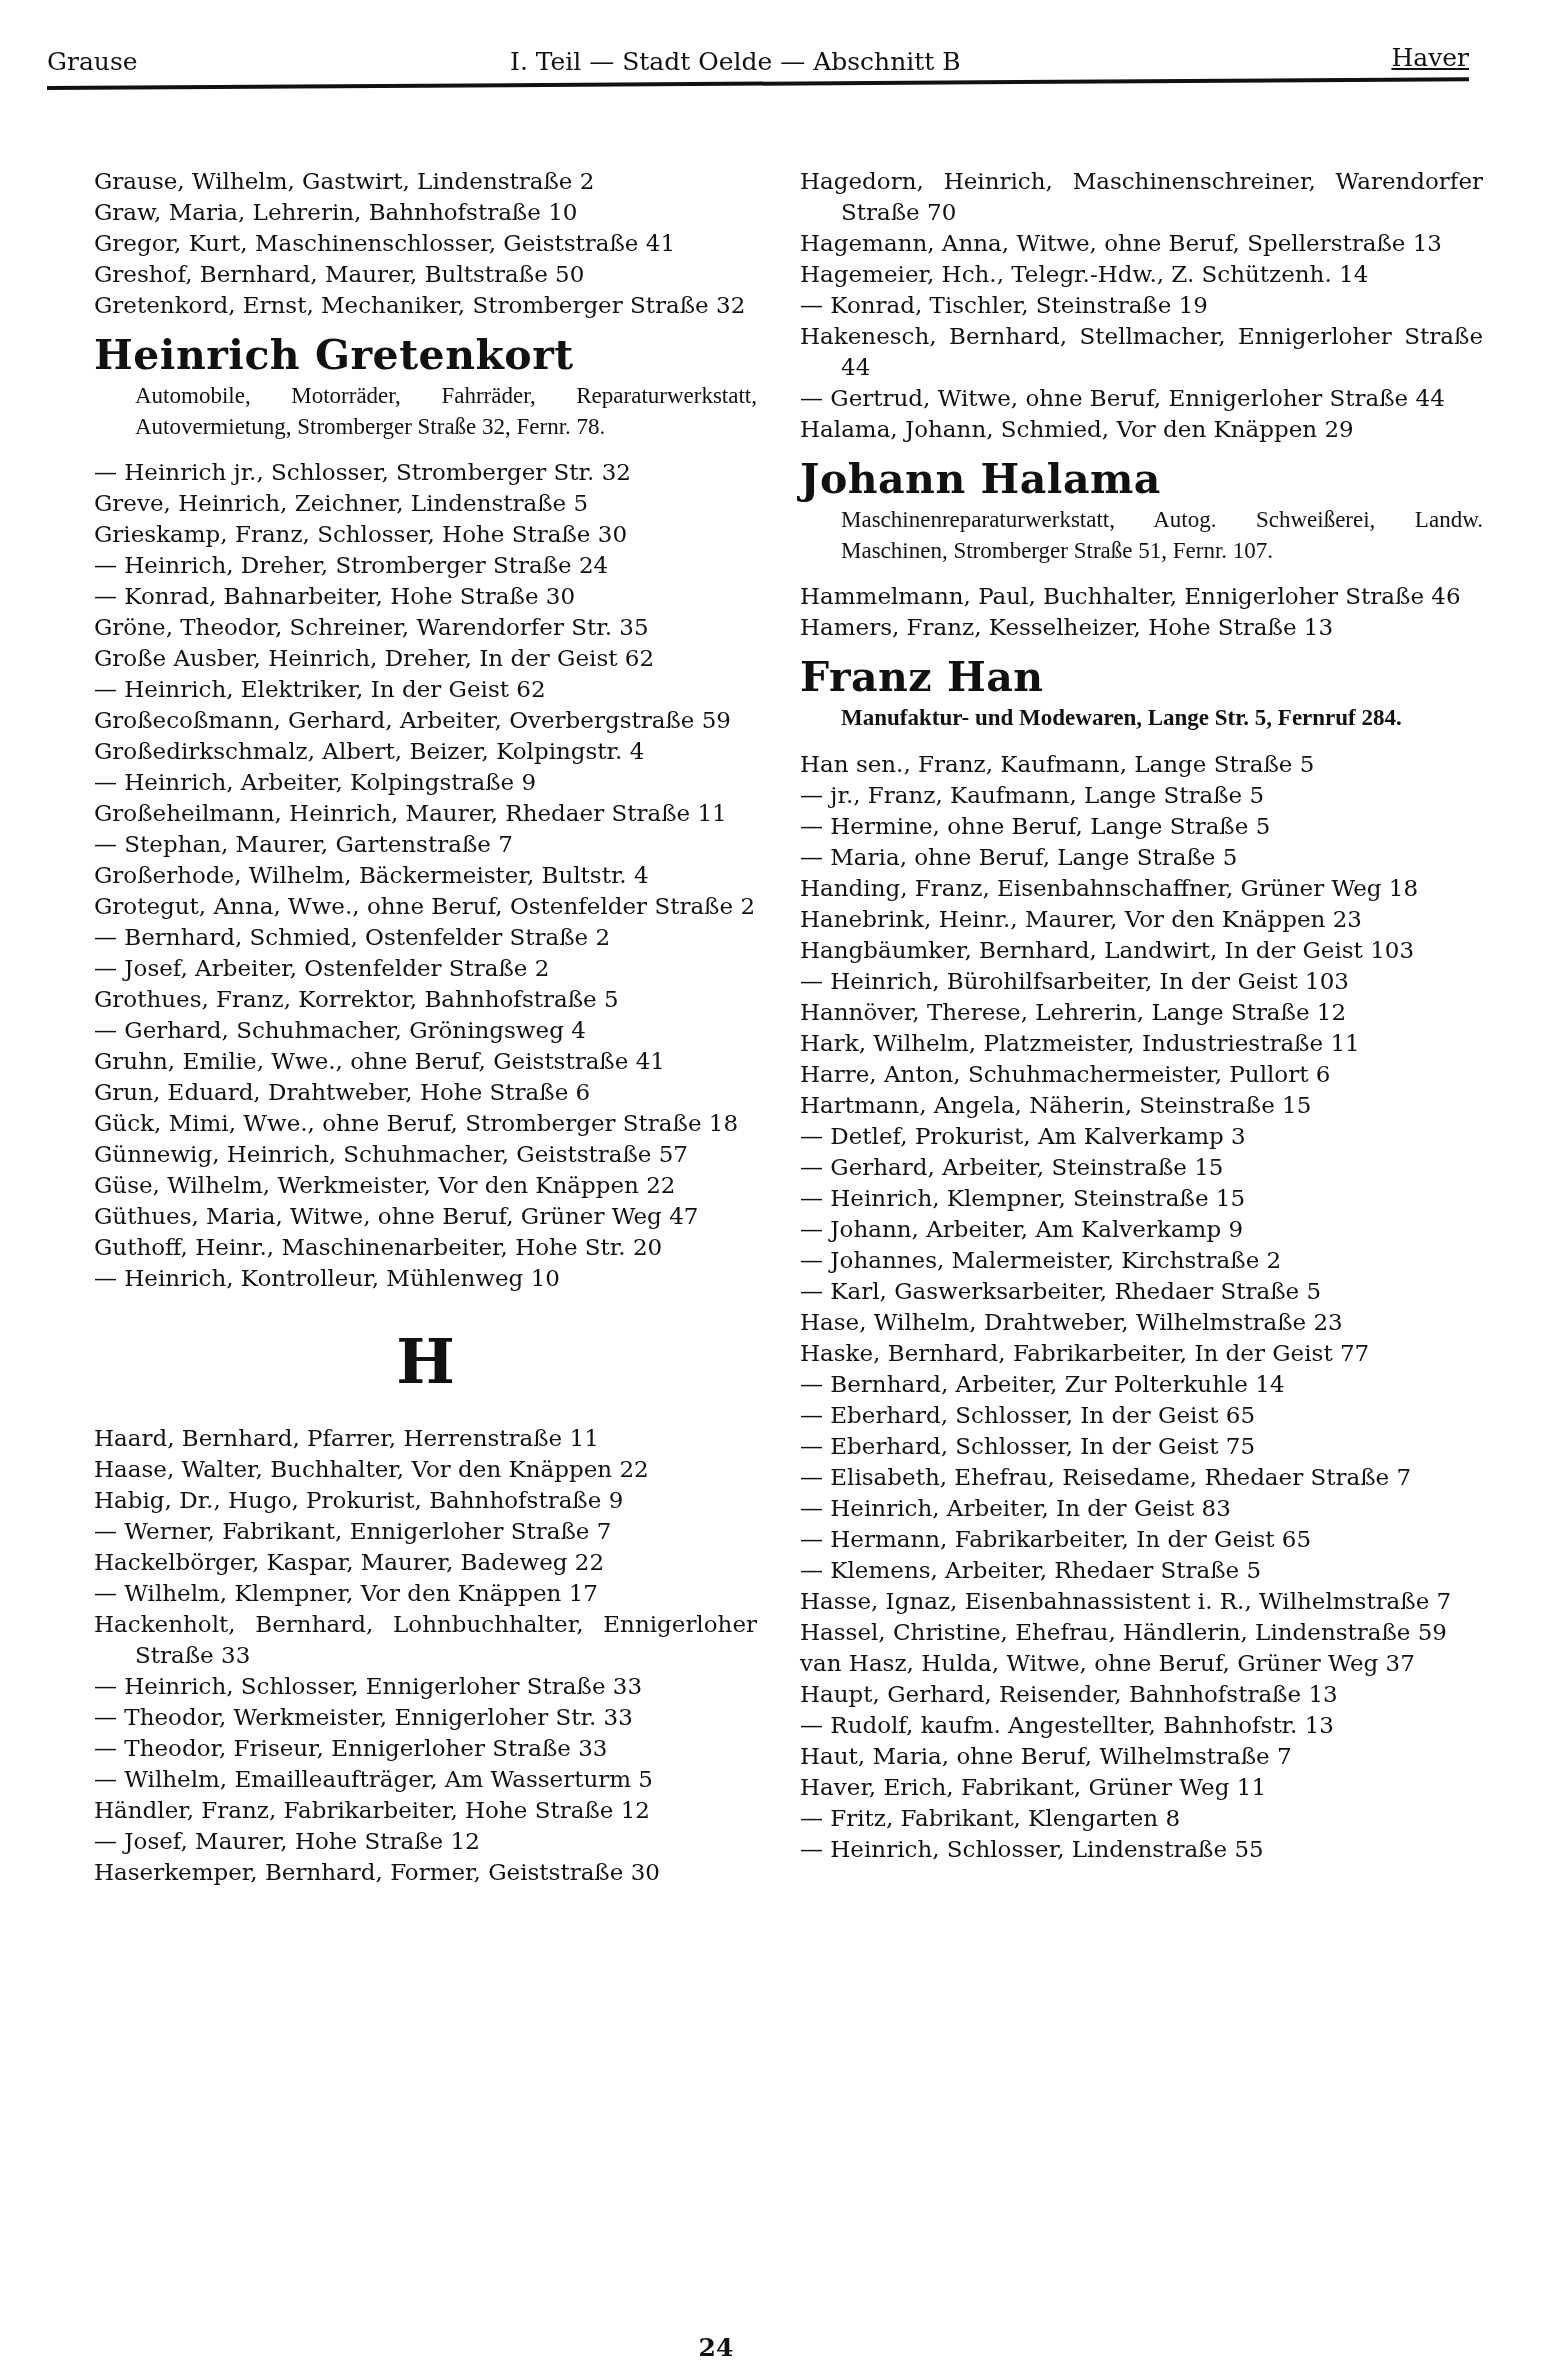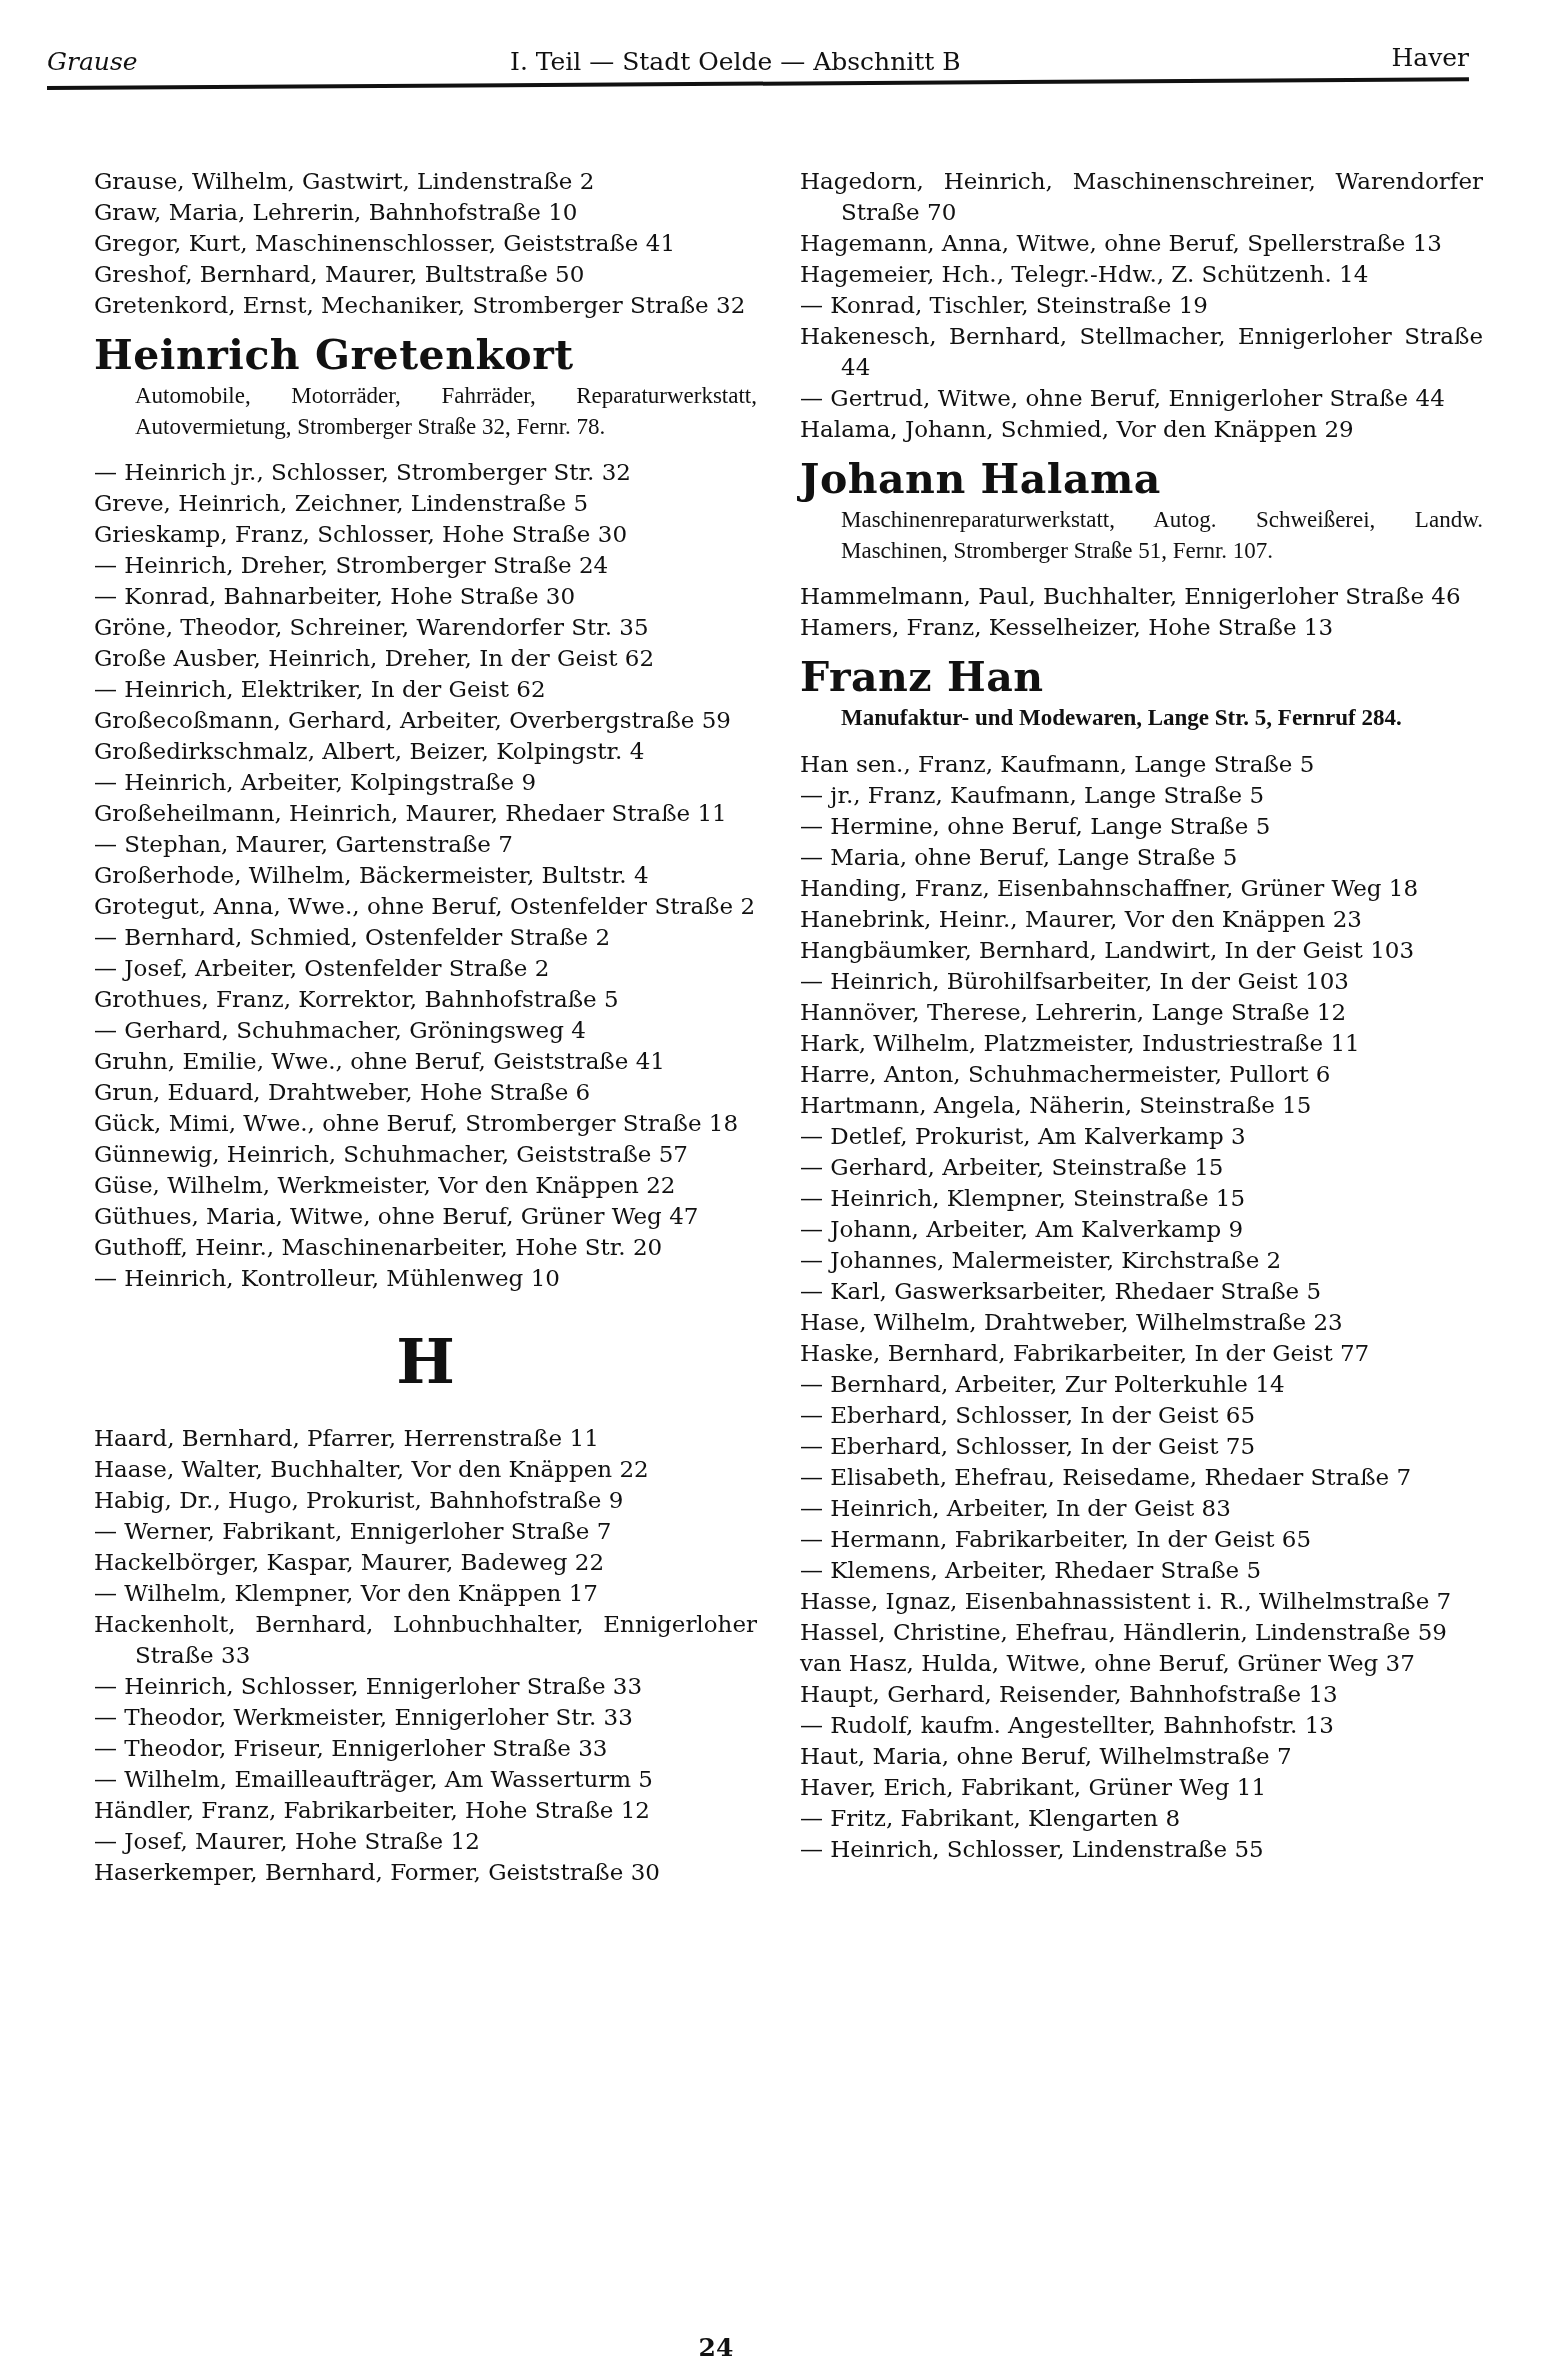--- a/index.html
+++ b/index.html
@@ -4,23 +4,23 @@
 <style>
   html, body { margin: 0; padding: 0; background: #ffffff; }
   body {
     width: 1556px; height: 2376px; position: relative; overflow: hidden;
     font-family: "DejaVu Serif", "Liberation Serif", serif;
     color: #111111;
   }
   .header {
     position: absolute; left: 47px; top: 43px; width: 1422px; height: 49px;
   }
-  .header .left { position: absolute; left: 0; top: 3.9px; font-size: 25px; font-style: italic; }
+  .header .left { position: absolute; left: 0; top: 3.9px; font-size: 25px; }
   .header .center { position: absolute; left: 463px; top: 3.9px; font-size: 25px; }
-  .header .right { position: absolute; right: 0; top: 0; font-size: 25px; }
+  .header .right { position: absolute; right: 0; top: 0; font-size: 25px; text-decoration: underline; }
   .header .rule {
     position: absolute; left: 0; right: 0; top: 43px; height: 3.9px; background: #111;
     transform: rotate(-0.35deg); transform-origin: left center;
   }
   .col {
     position: absolute; top: 146px;
     font-size: 23px; line-height: 31px; margin-top: 20px;
   }
   .col.left { left: 94px; width: 663px; }
   .col.right { left: 800px; width: 683px; }

